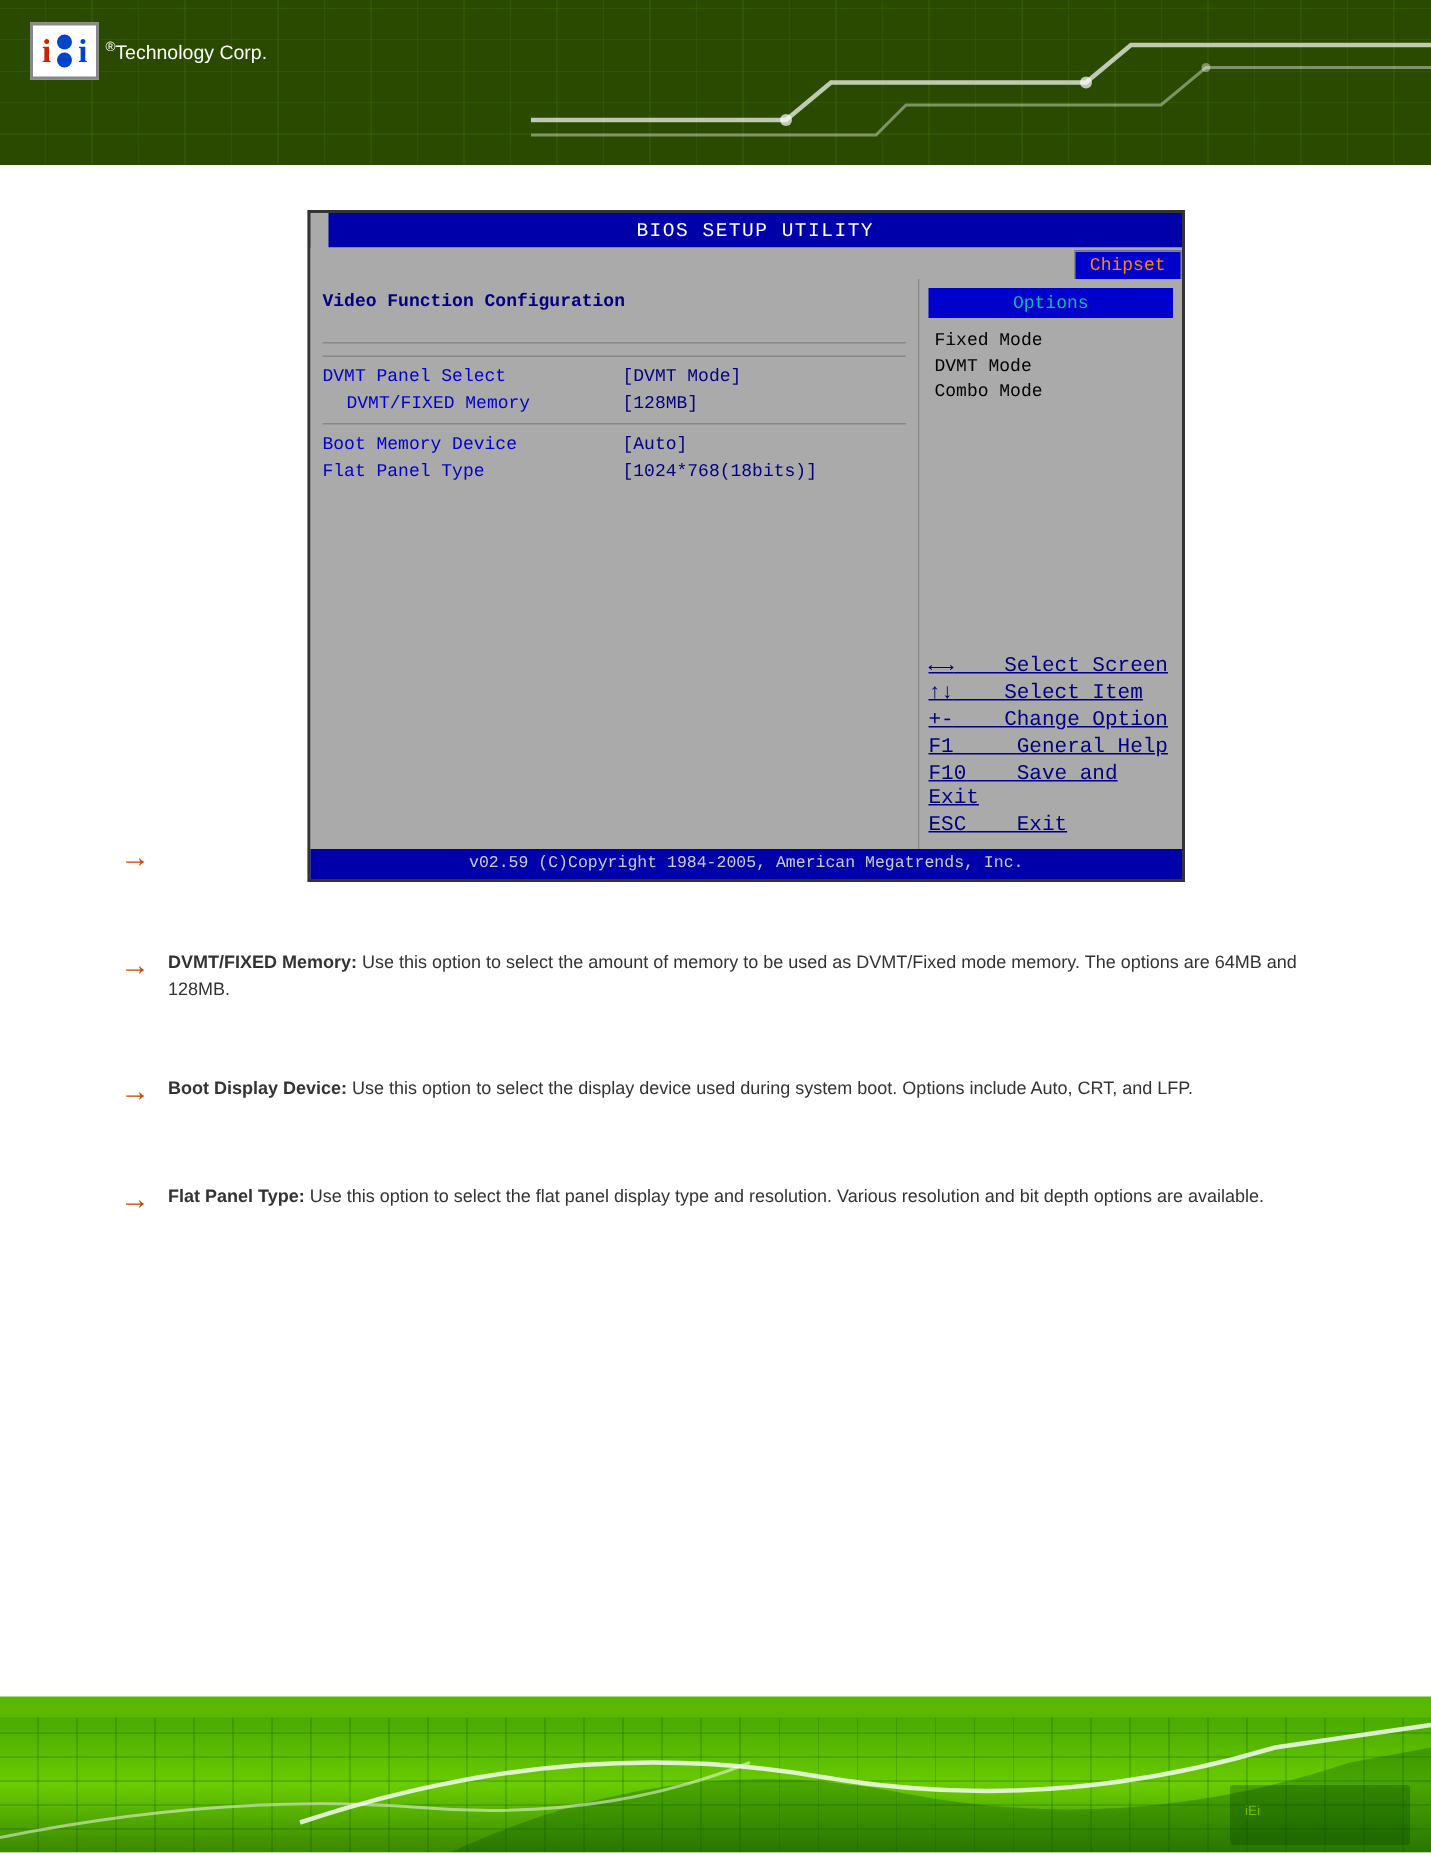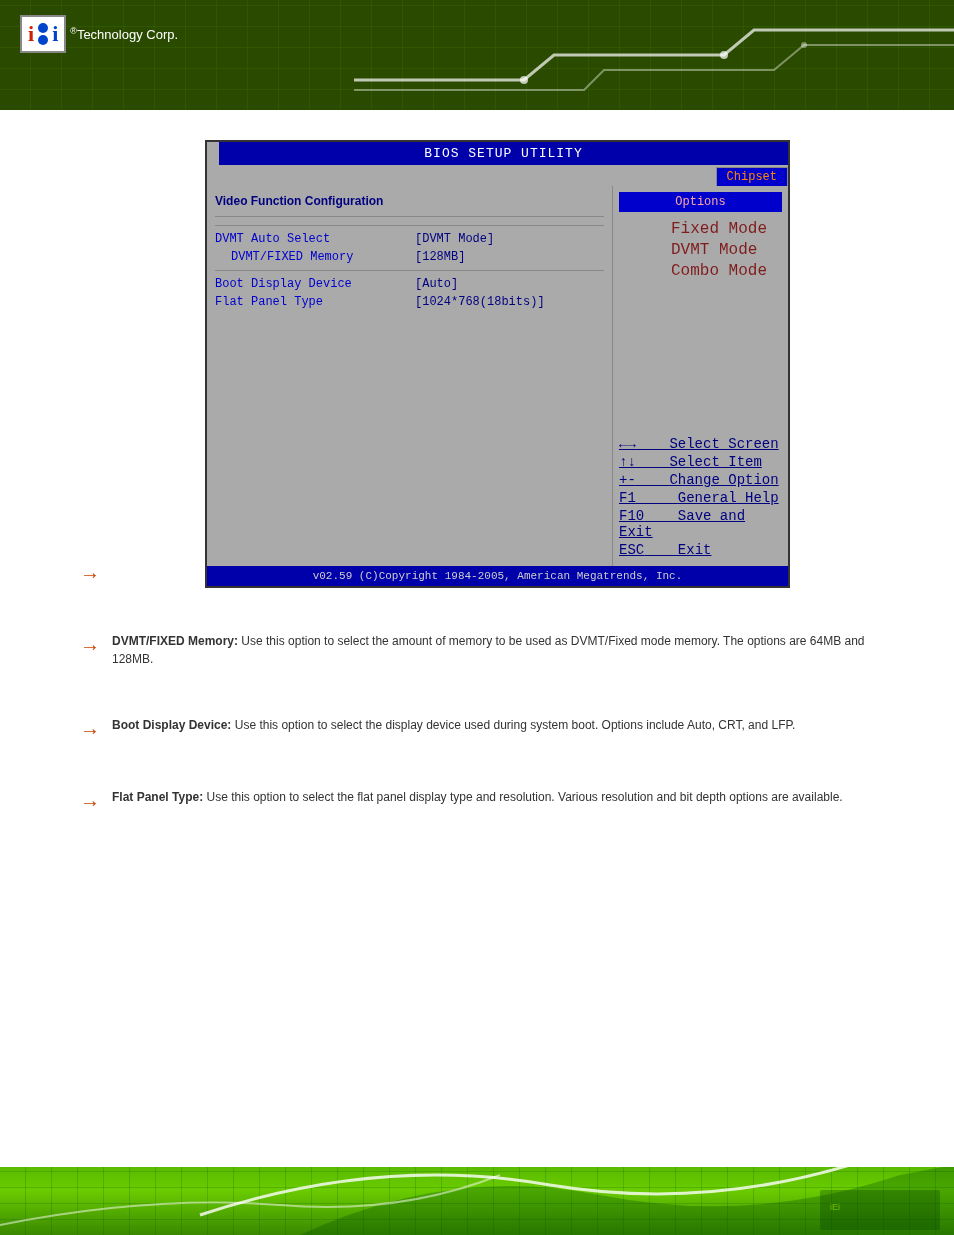--- a/index.html
+++ b/index.html
@@ -85,21 +85,21 @@
       overflow: hidden;
     }
     .circuit-line svg {
       width: 100%; height: 100%;
     }
 
     
     .bottom-bg {
       position: absolute;
       bottom: 0; left: 0; right: 0;
-      height: 68px;
+      height: 104px;
       background: #5ab800;
       overflow: hidden;
     }
     .bottom-bg-inner {
       position: absolute;
       bottom: 0; left: 0; right: 0;
       height: 90px;
       background: linear-gradient(180deg, #4aaa00 0%, #6acc00 50%, #3a8800 100%);
     }
     .bottom-circuit {
@@ -171,27 +171,27 @@
 
     
     .bios-left {
       flex: 1;
       background: #aaaaaa;
       border-right: 1px solid #888;
       padding: 8px;
     }
 
     .bios-section-title {
-      font-family: Liberation Sans, sans-serif;
+      font-family: Liberation Mono, monospace;
       font-size: 12px;
       color: #000080;
       font-weight: bold;
       margin-bottom: 8px;
       border-bottom: 1px solid #888;
-      padding-bottom: 8px;
+      padding-bottom: 20px;
     }
 
     .bios-item {
       display: flex;
       margin-bottom: 4px;
       font-family: 'Courier New', monospace;
       font-size: 12px;
     }
     .bios-item-label {
       color: #0000cc;
@@ -215,35 +215,34 @@
     .bios-right {
       width: 175px;
       background: #aaaaaa;
       padding: 6px;
       display: flex;
       flex-direction: column;
     }
 
     .bios-options-title {
       background: #0000cc;
-      color: #fca5a5;
+      color: #14b8a6;
       text-align: center;
       padding: 3px 6px;
       font-family: 'Courier New', monospace;
       font-size: 12px;
       margin-bottom: 8px;
     }
 
     .bios-option {
       font-family: 'Courier New', monospace;
-      font-size: 16px;
-      color: #7f1d1d;
+      font-size: 12px;
+      color: #000000;
       margin-bottom: 3px;
       padding-left: 4px;
-      margin-left: 48px;
     }
 
     .bios-spacer {
       flex: 1;
     }
 
     
     .bios-keyhints {
       margin-top: 8px;
     }
@@ -344,33 +343,33 @@
     </div>
 
     <div class="bios-body">
 
       <div class="bios-left">
         <div class="bios-section-title">Video Function Configuration</div>
 
         <hr class="bios-separator">
 
         <div class="bios-item">
-          <span class="bios-item-label">DVMT Auto Select</span>
+          <span class="bios-item-label">DVMT Panel Select</span>
           <span class="bios-item-value">[DVMT Mode]</span>
         </div>
 
         <div class="bios-item">
           <span class="bios-item-label sub">DVMT/FIXED Memory</span>
           <span class="bios-item-value">[128MB]</span>
         </div>
 
         <hr class="bios-separator">
 
         <div class="bios-item">
-          <span class="bios-item-label">Boot Display Device</span>
+          <span class="bios-item-label">Boot Memory Device</span>
           <span class="bios-item-value">[Auto]</span>
         </div>
 
         <div class="bios-item">
           <span class="bios-item-label">Flat Panel Type</span>
           <span class="bios-item-value">[1024*768(18bits)]</span>
         </div>
 
       </div>
 

